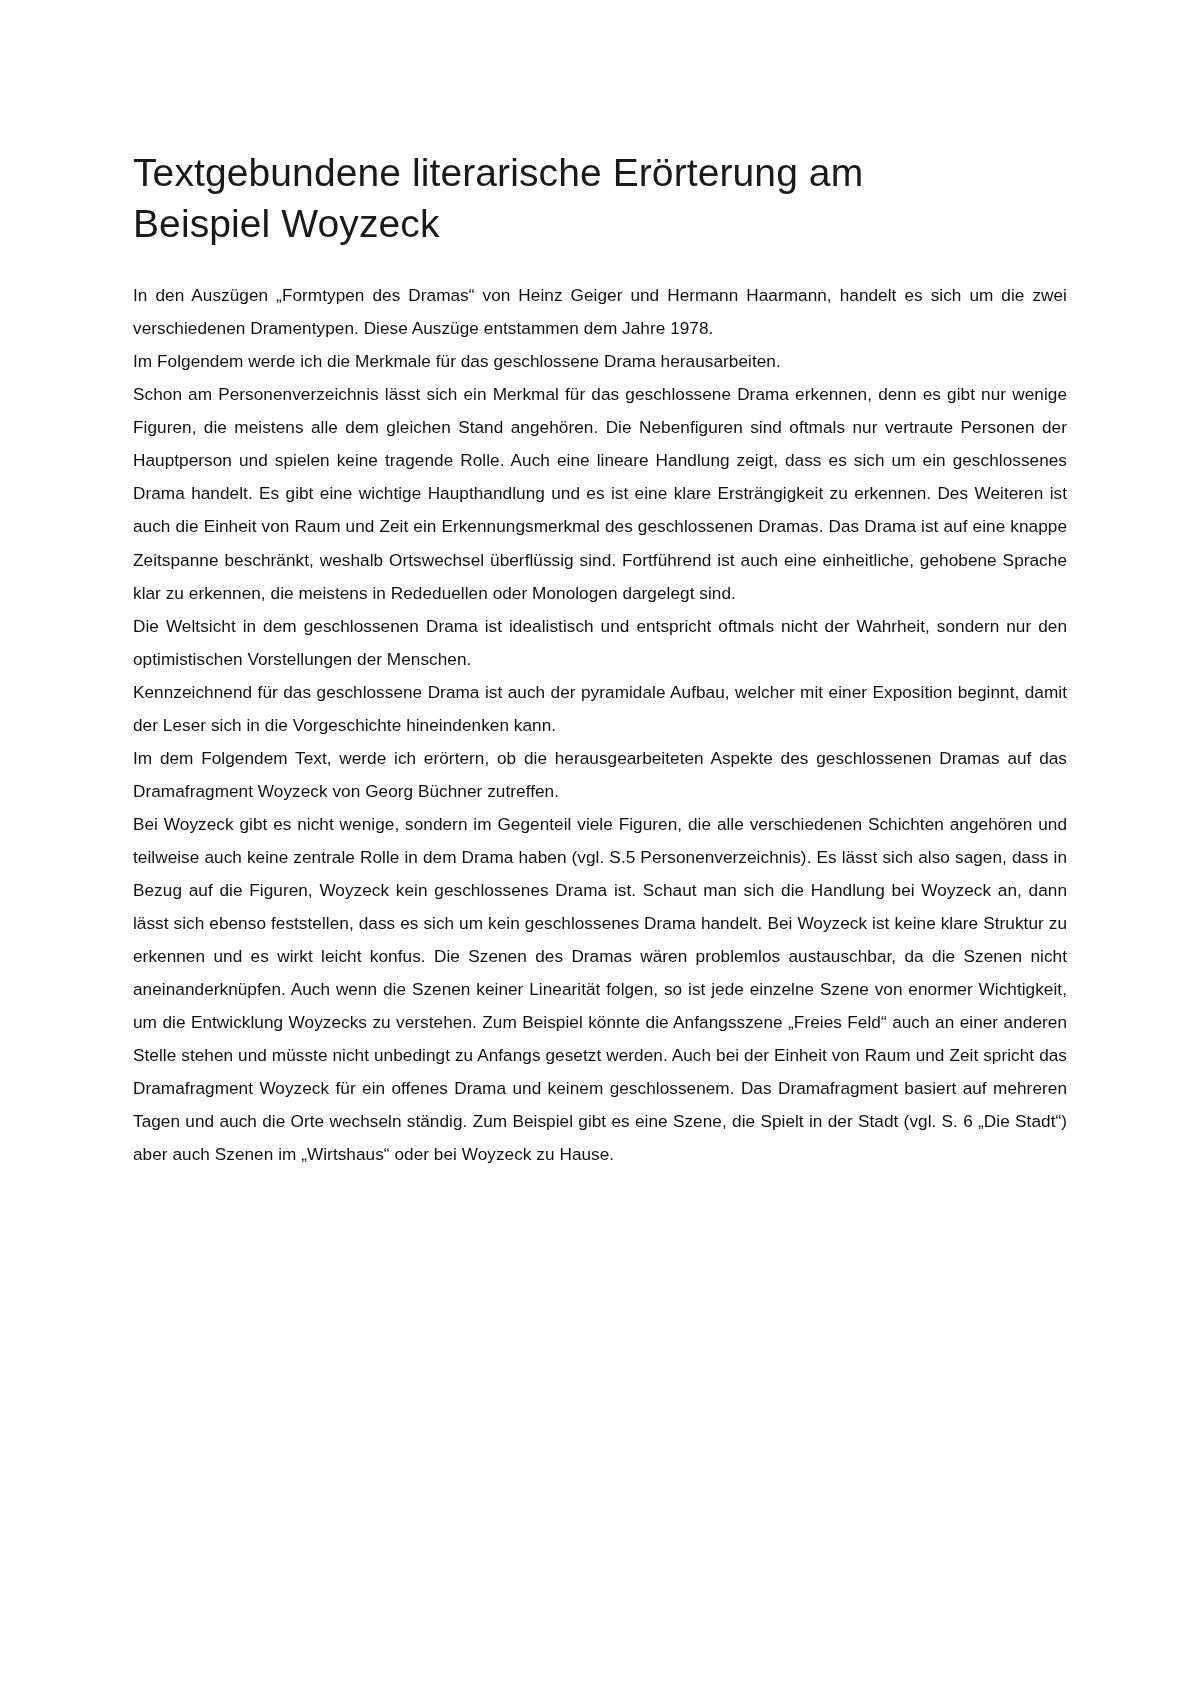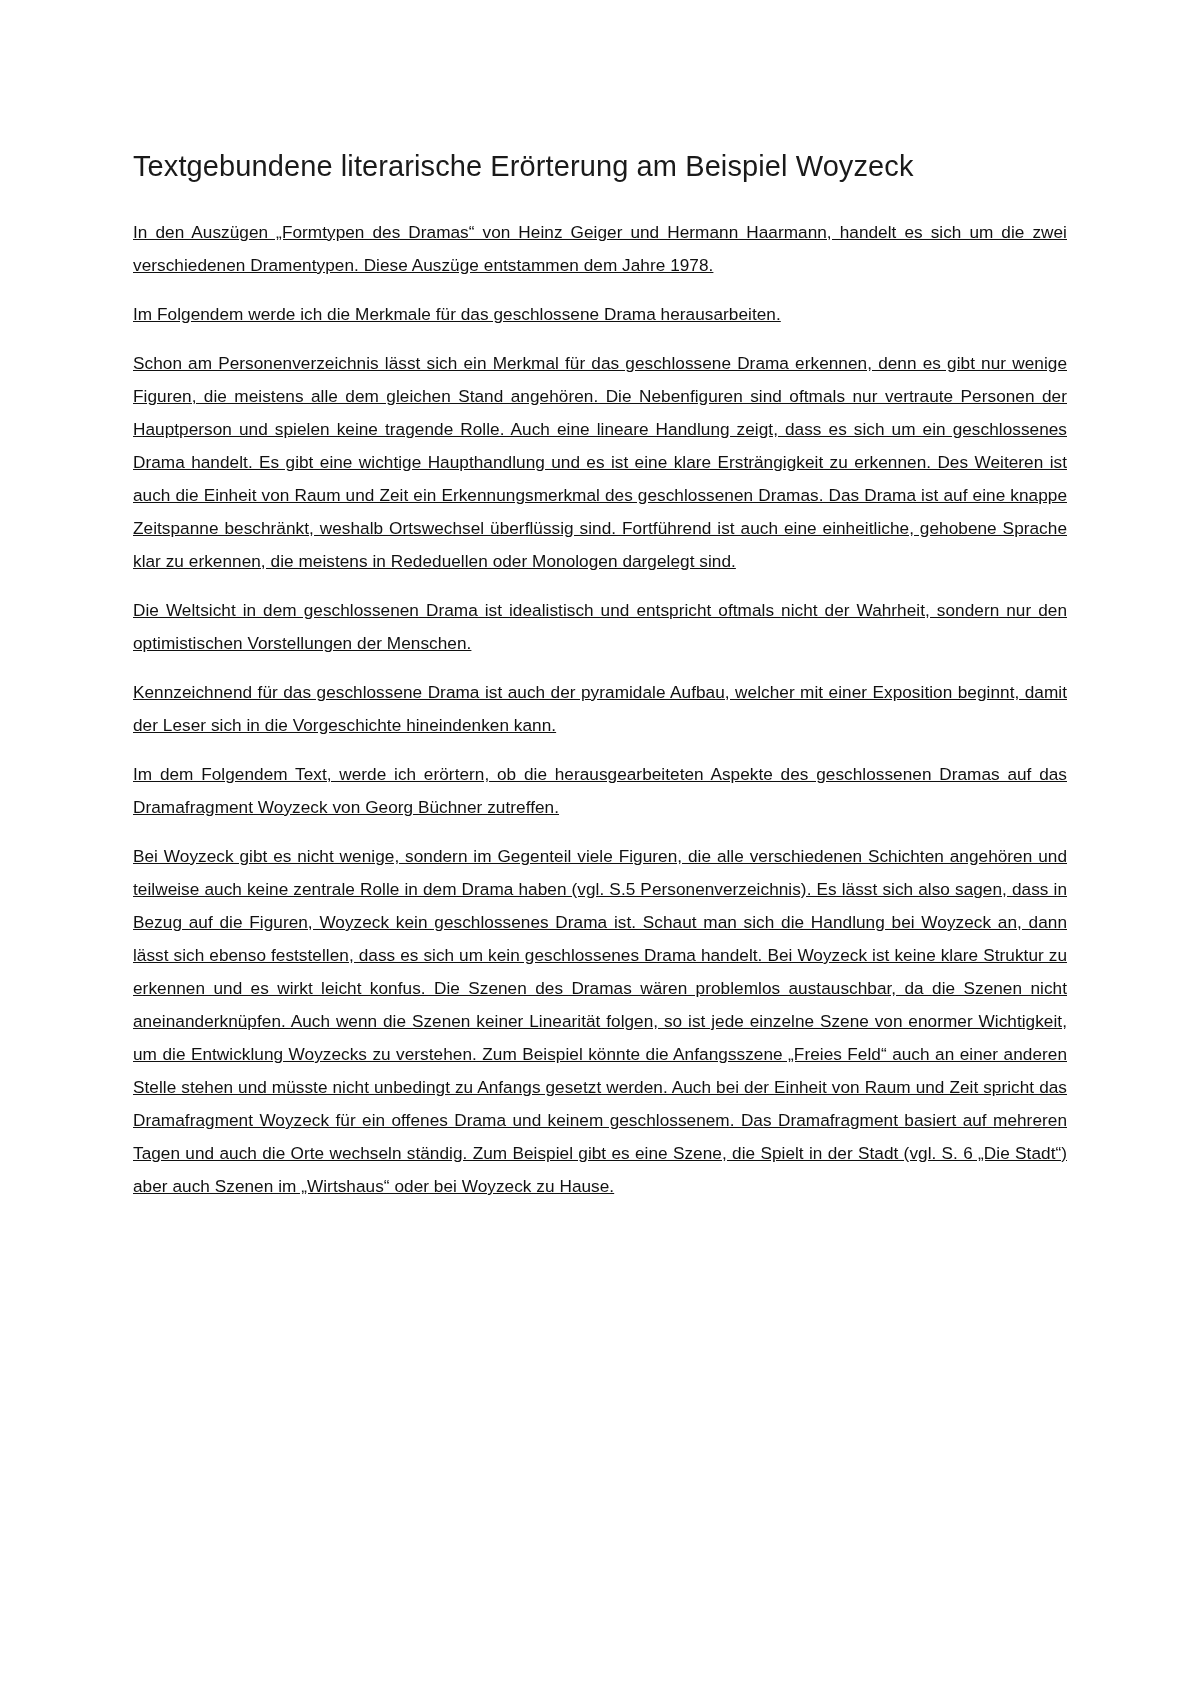--- a/index.html
+++ b/index.html
@@ -15,40 +15,39 @@
     -webkit-font-smoothing: antialiased;
   }
   .page {
     box-sizing: border-box;
     width: 1200px;
     height: 1697px;
     padding: 148px 133px 0 133px;
     background: #ffffff;
   }
   .doc-title {
-    font-size: 29px;
+    font-size: 39px;
     line-height: 1.30;
     font-weight: 400;
     color: #1a1a1a;
     margin: 0 0 30px 0;
     letter-spacing: 0.1px;
     max-width: 800px;
   }
   .para {
     font-size: 17.2px;
     line-height: 1.92;
     text-align: justify;
     text-justify: inter-word;
     margin: 0;
     color: #111111;
     letter-spacing: 0.05px;
-    text-decoration: underline;
   }
   .para + .para {
-    margin-top: 16px;
+    margin-top: 0;
   }
   .gap-lg {
     margin-top: 30px;
   }
   .gap-none {
     margin-top: 0;
   }
 </style>
 </head>
 <body>

